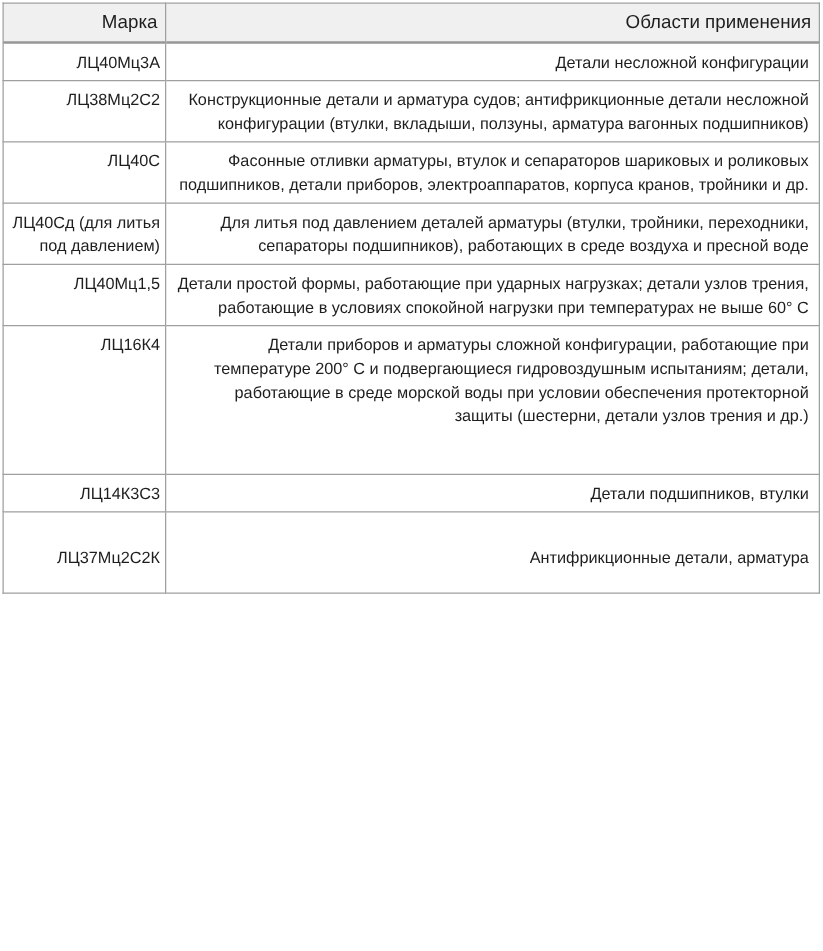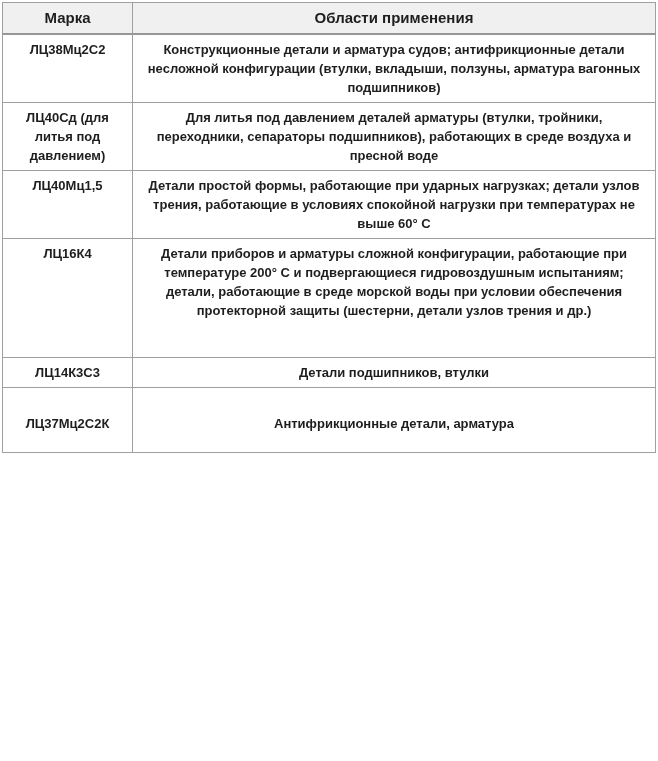--- a/index.html
+++ b/index.html
@@ -16,23 +16,23 @@
   }
   table.alloy-table {
     border-collapse: collapse;
     table-layout: fixed;
     width: 654px;
     color: #1e1e1e;
   }
   table.alloy-table col.mark-col { width: 130px; }
   th, td {
     border: 1px solid #9f9f9f;
-    text-align: center;
+    text-align: right;
     vertical-align: top;
-    font-weight: 700;
+    font-weight: 400;
   }
   thead th {
     background: #f0f0f0;
     font-size: 15px;
     line-height: 20px;
     padding: 5px 6px;
     border-bottom: 2px solid #979797;
   }
   tbody td {
     background: #ffffff;
@@ -58,22 +58,30 @@
       <col class="applications-col">
     </colgroup>
     <thead>
       <tr>
         <th>Марка</th>
         <th>Области применения</th>
       </tr>
     </thead>
     <tbody id="table-body">
         <tr>
+          <td class="mark-cell">ЛЦ40Мц3А</td>
+          <td class="application-cell">Детали несложной конфигурации</td>
+        </tr>
+        <tr>
           <td class="mark-cell">ЛЦ38Мц2С2</td>
           <td class="application-cell">Конструкционные детали и арматура судов; антифрикционные детали несложной конфигурации (втулки, вкладыши, ползуны, арматура вагонных подшипников)</td>
+        </tr>
+        <tr>
+          <td class="mark-cell">ЛЦ40С</td>
+          <td class="application-cell">Фасонные отливки арматуры, втулок и сепараторов шариковых и роликовых подшипников, детали приборов, электроаппаратов, корпуса кранов, тройники и др.</td>
         </tr>
         <tr>
           <td class="mark-cell">ЛЦ40Сд (для литья под давлением)</td>
           <td class="application-cell">Для литья под давлением деталей арматуры (втулки, тройники, переходники, сепараторы подшипников), работающих в среде воздуха и пресной воде</td>
         </tr>
         <tr>
           <td class="mark-cell">ЛЦ40Мц1,5</td>
           <td class="application-cell">Детали простой формы, работающие при ударных нагрузках; детали узлов трения, работающие в условиях спокойной нагрузки при температурах не выше 60° С</td>
         </tr>
         <tr class="tall-r8">

